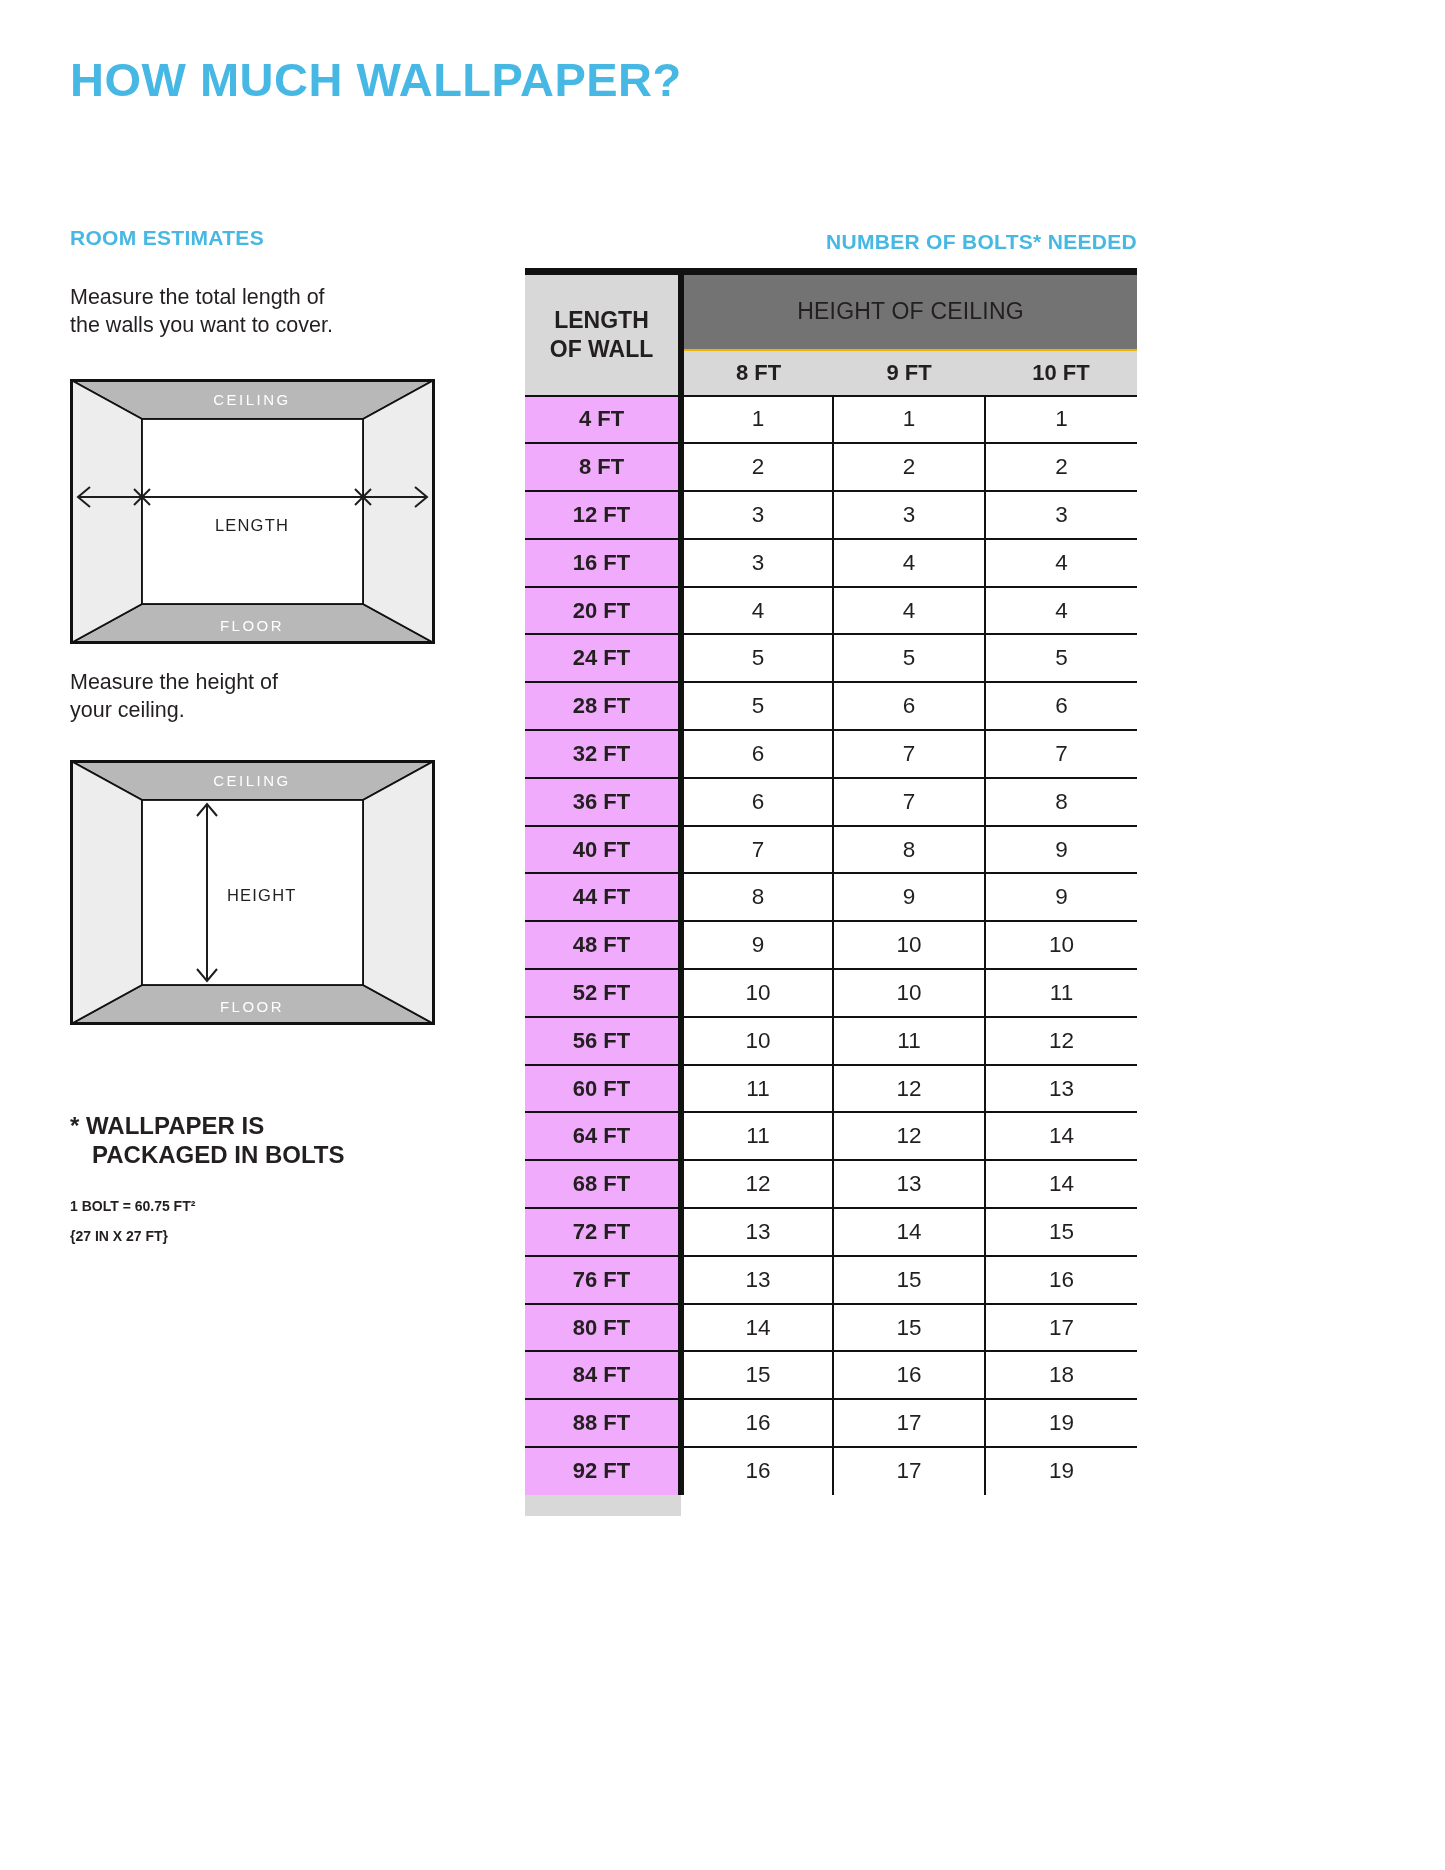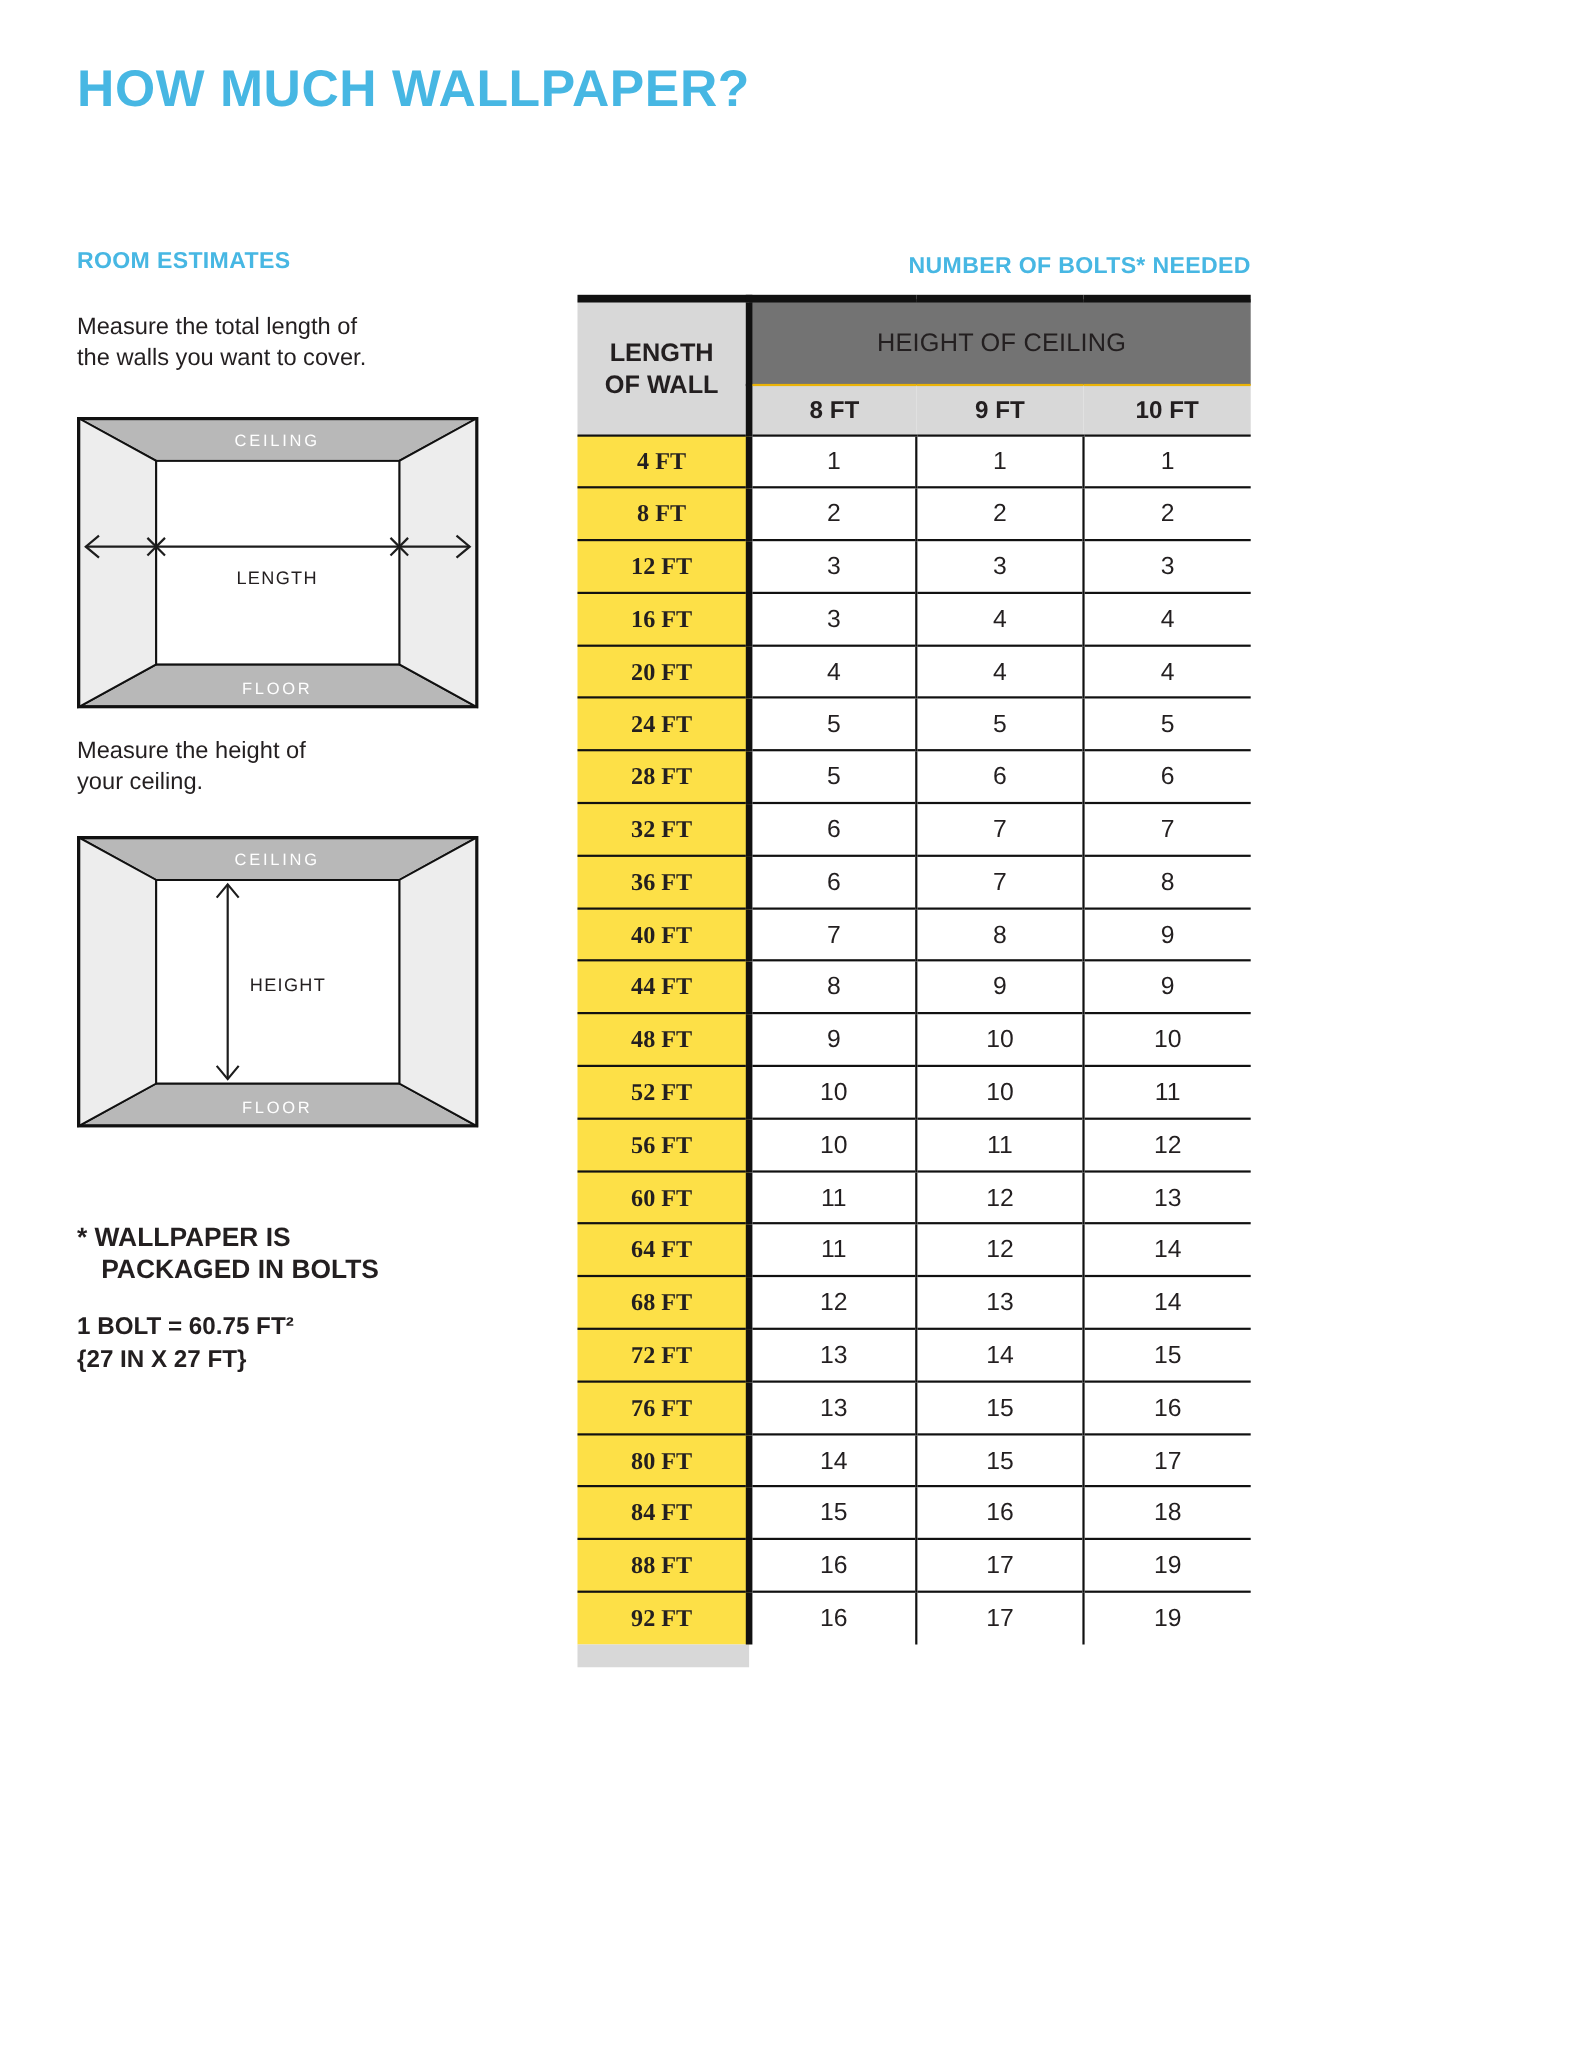--- a/index.html
+++ b/index.html
@@ -15,38 +15,38 @@
   .left-col { position:absolute; left:70px; top:226px; width:402px; }
   .section-heading { font-size:21px; font-weight:700; color:#47b7e3; letter-spacing:0.3px; }
   .step { font-size:21.5px; line-height:28px; white-space:pre-line; }
   .step-1 { margin-top:33px; }
   .diagram { display:block; margin-top:40px; }
   .diagram-2 { margin-top:36px; }
   .step-2 { margin-top:24px; }
   .step-3 { margin-top:35px; }
   .footnote { margin-top:86px; font-size:24px; font-weight:700; line-height:29px; }
   .footnote-line-2 { padding-left:22px; }
-  .bolt-spec { margin-top:22px; font-size:22px; font-weight:700; line-height:30px; }
+  .bolt-spec { margin-top:22px; font-size:14px; font-weight:700; line-height:30px; }
   .diagram text { font-family:"Liberation Sans", sans-serif; }
   .face-label { fill:#ffffff; font-size:15px; letter-spacing:2.5px; text-anchor:middle; }
   .measure-label { fill:#231f20; font-size:16.5px; letter-spacing:1.2px; }
 
   .table-heading {
     position:absolute; left:525px; top:230px; width:612px; text-align:right;
     font-size:21px; font-weight:700; color:#47b7e3; letter-spacing:0.3px;
   }
   .table-wrap { position:absolute; left:525px; top:268px; }
   .bolts-table { border-collapse:collapse; table-layout:fixed; width:612px; border-top:7px solid #111111; }
   .bolts-table th, .bolts-table td { padding:0; text-align:center; vertical-align:middle; }
   .c-label { width:156px; }
   .c-d { width:152px; }
   .label-head { background:#d8d8d8; border-right:6px solid #111111; font-size:23px; font-weight:700; white-space:pre-line; line-height:29px; }
   .ceiling-head { height:78px; border-bottom:2px solid #eab308; background:#737373; font-size:23px; font-weight:400; letter-spacing:0.2px; }
   .sub-head { height:46px; background:#d8d8d8; font-size:22px; font-weight:700; }
-  .bolts-table tbody th { background:#fde047; border-right:6px solid #111111; border-top:2px solid #111111; font-size:22px; font-weight:700; height:47.8px;font-family:Liberation Serif, serif; }
+  .bolts-table tbody th { background:#f0abfc; border-right:6px solid #111111; border-top:2px solid #111111; font-size:22px; font-weight:700; height:47.8px; }
   .bolts-table tbody td { border-top:2px solid #111111; border-left:2px solid #111111; font-size:22.5px; font-weight:400; }
   .bolts-table tbody td:nth-child(2) { border-left:none; }
   .tail-cell { background:#d8d8d8; height:27px; }
 </style>
 </head>
 <body>
 
 <div class="page">
 
   <h1 class="title">HOW MUCH WALLPAPER?</h1>

